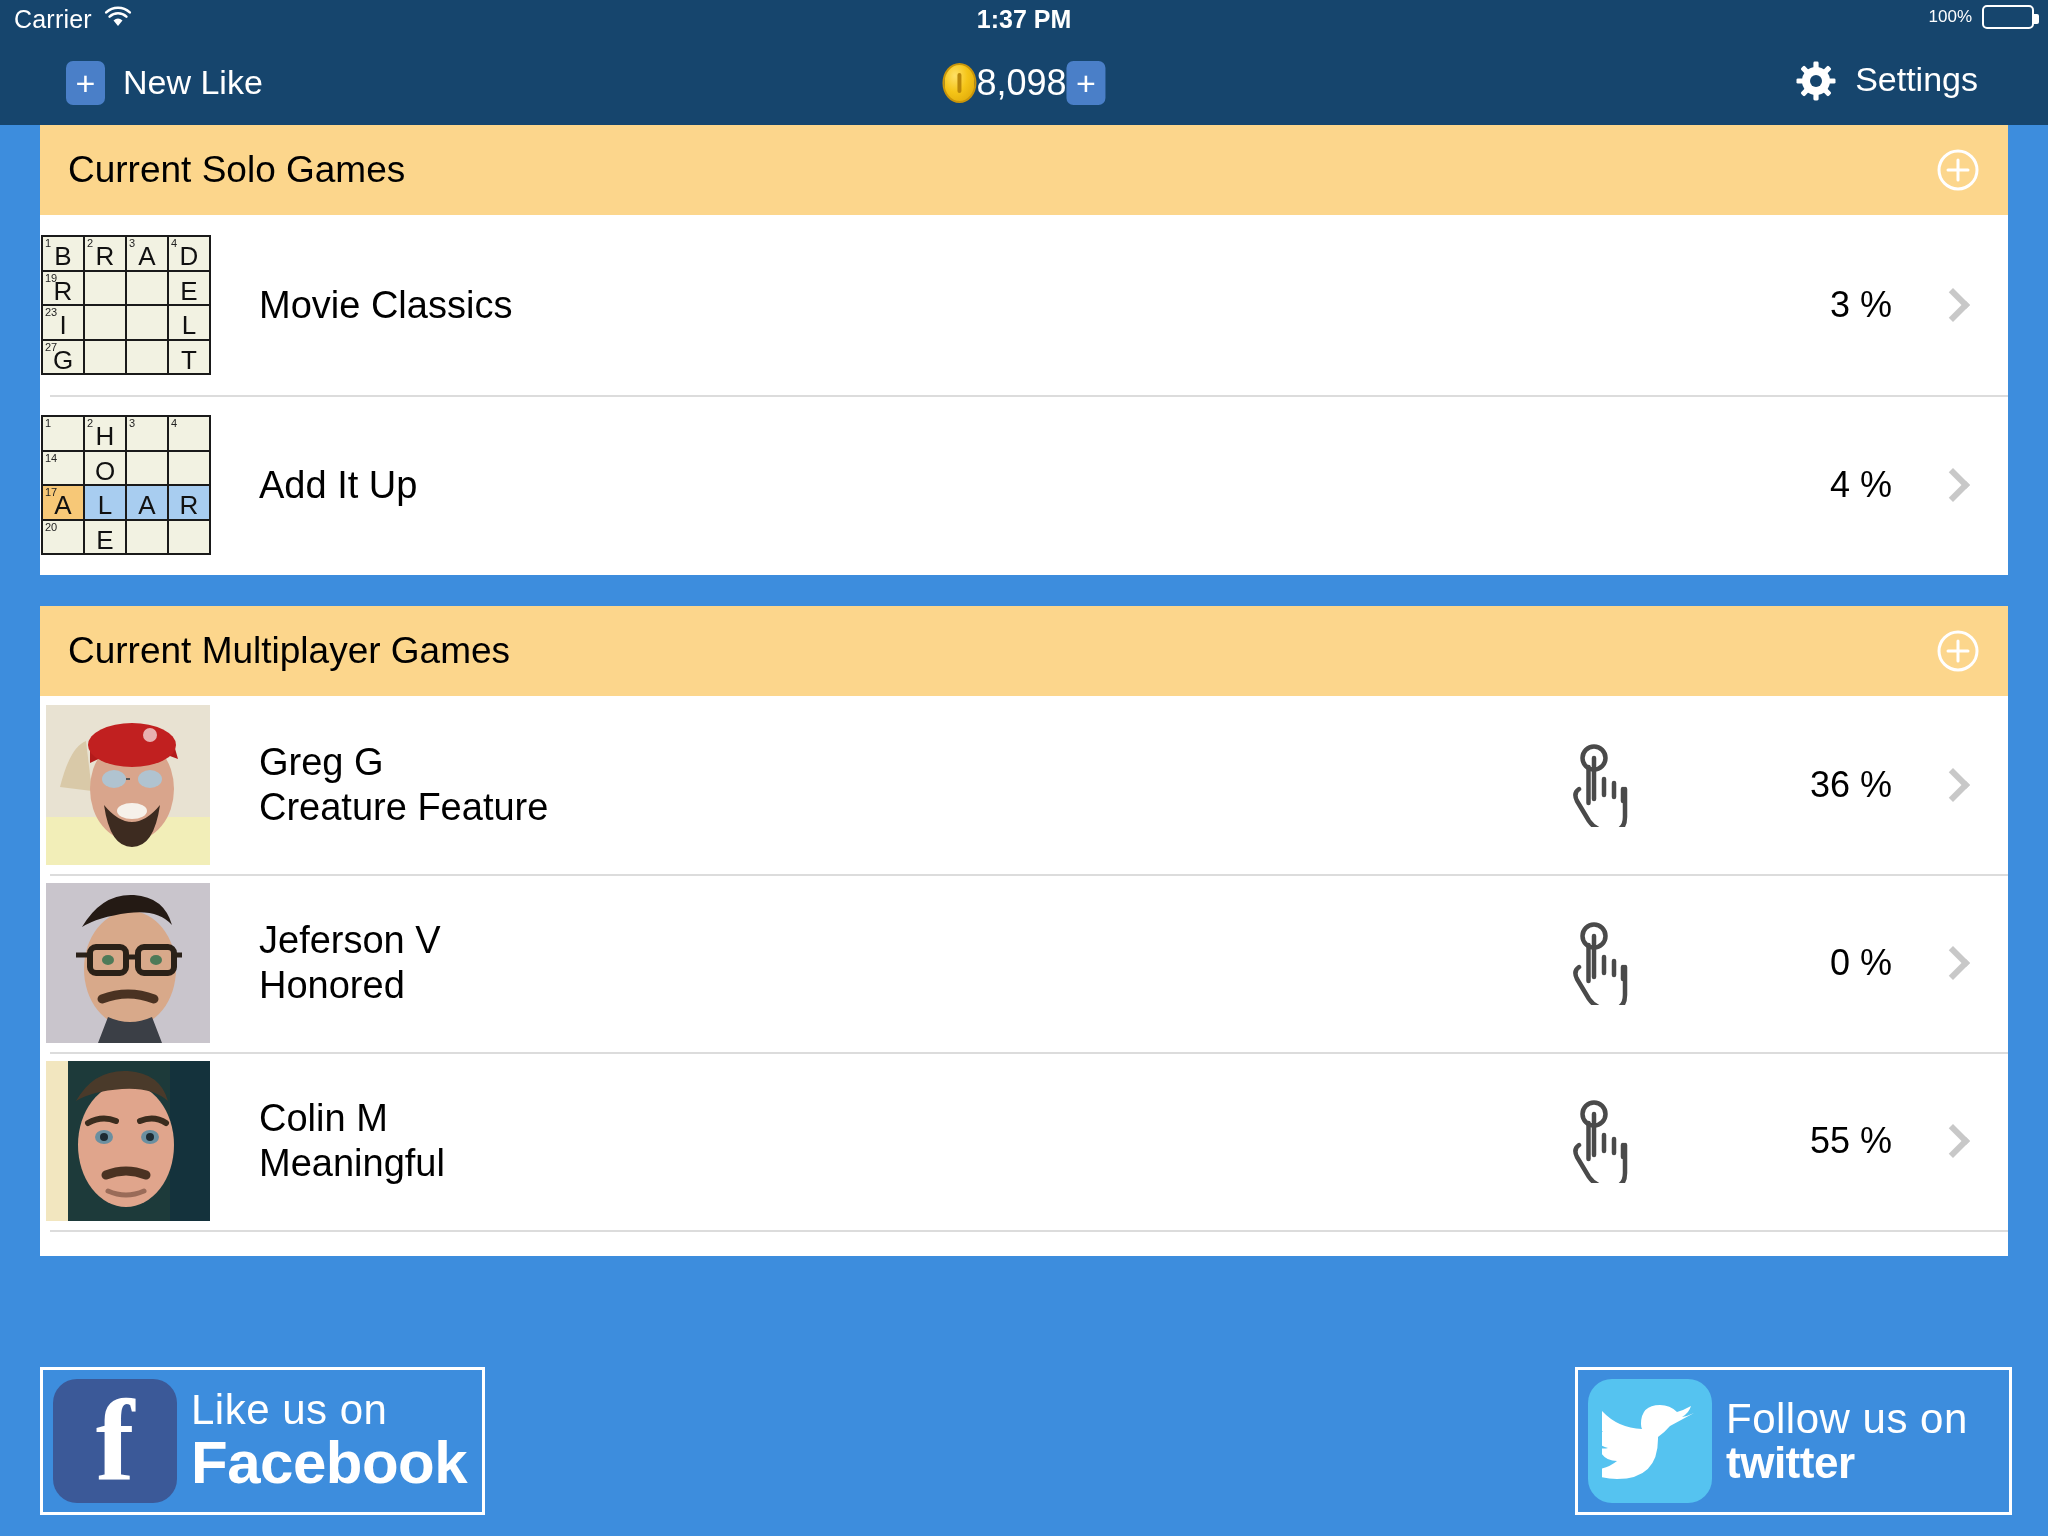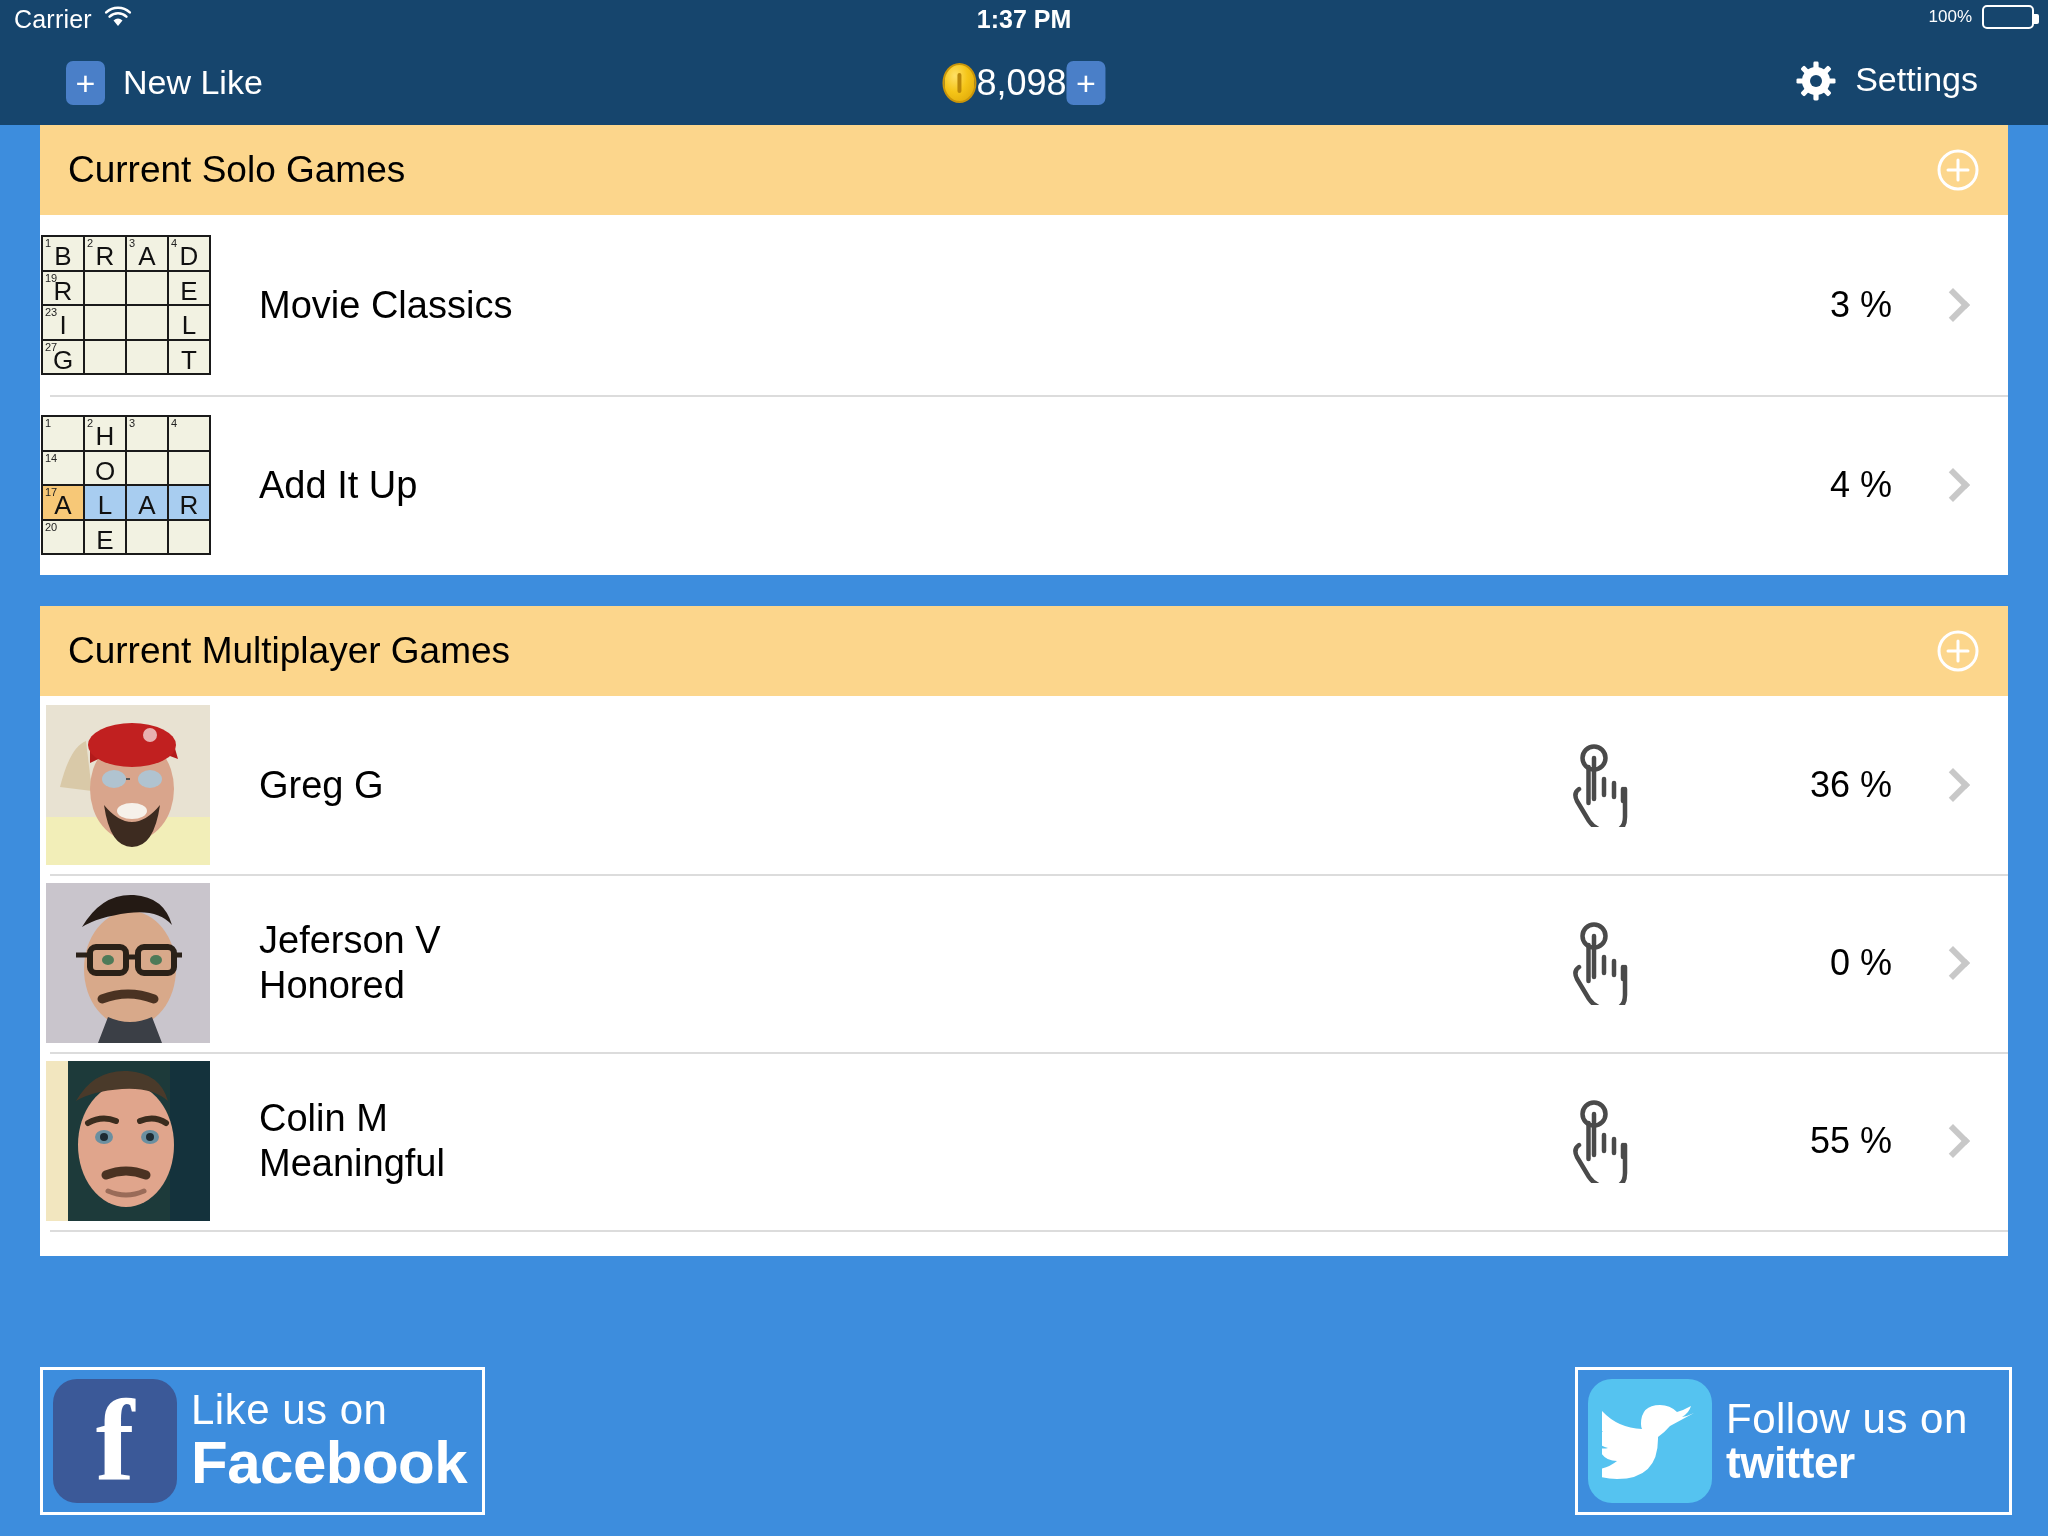--- a/index.html
+++ b/index.html
@@ -488,20 +488,21 @@
                 <ellipse cx="68" cy="74" rx="12" ry="9" fill="#a8c8dc" opacity="0.85"></ellipse>
                 <ellipse cx="104" cy="74" rx="12" ry="9" fill="#a8c8dc" opacity="0.85"></ellipse>
                 <path d="M80 74 h4" stroke="#555" stroke-width="2"></path>
                 <path d="M58 100 q28 34 56 0 q-6 42 -28 42 q-22 0 -28 -42 z" fill="#3d2b20"></path>
                 <ellipse cx="86" cy="106" rx="15" ry="8" fill="#f6f1ea"></ellipse>
               </svg>
             </div>
           </div>
           <div class="row-text">
             <div class="row-title">Greg G</div>
+            <div class="row-sub">Creature Feature</div>
           </div>
           <div class="turn-cell">
             <svg width="74" height="84" viewBox="0 0 74 84">
               <g fill="none" stroke="#4a4a4a" stroke-width="4.5" stroke-linecap="round" stroke-linejoin="round">
                 <circle cx="28" cy="15" r="11.5"></circle>
                 <path d="M28 15 V56"></path>
                 <path d="M22.5 24 V60"></path>
                 <path d="M38 36 V52"></path>
                 <path d="M48 40 V54"></path>
                 <path d="M57 46 V58"></path>

